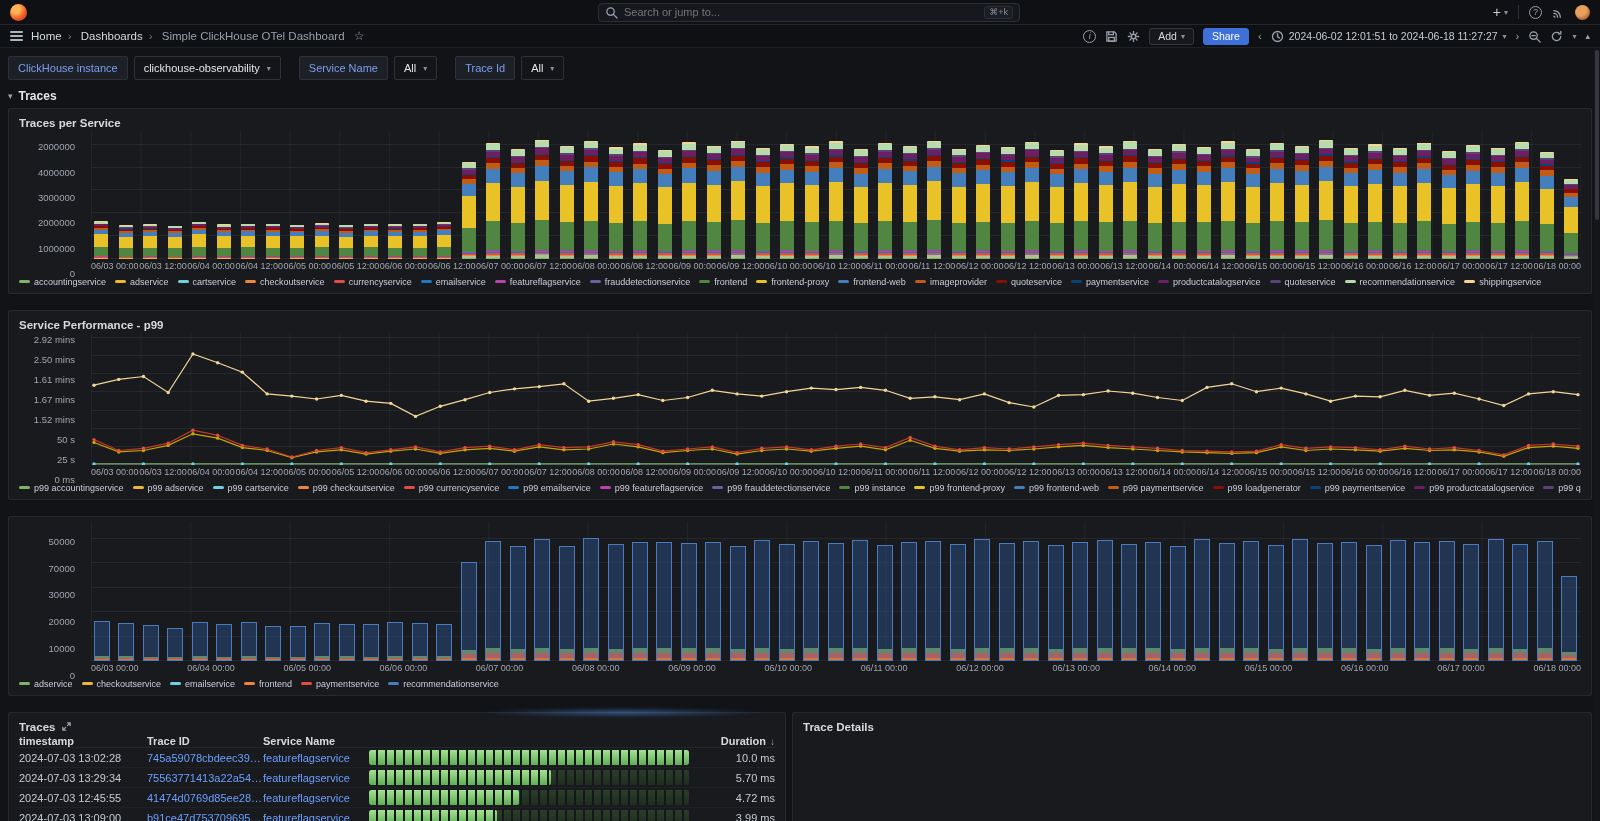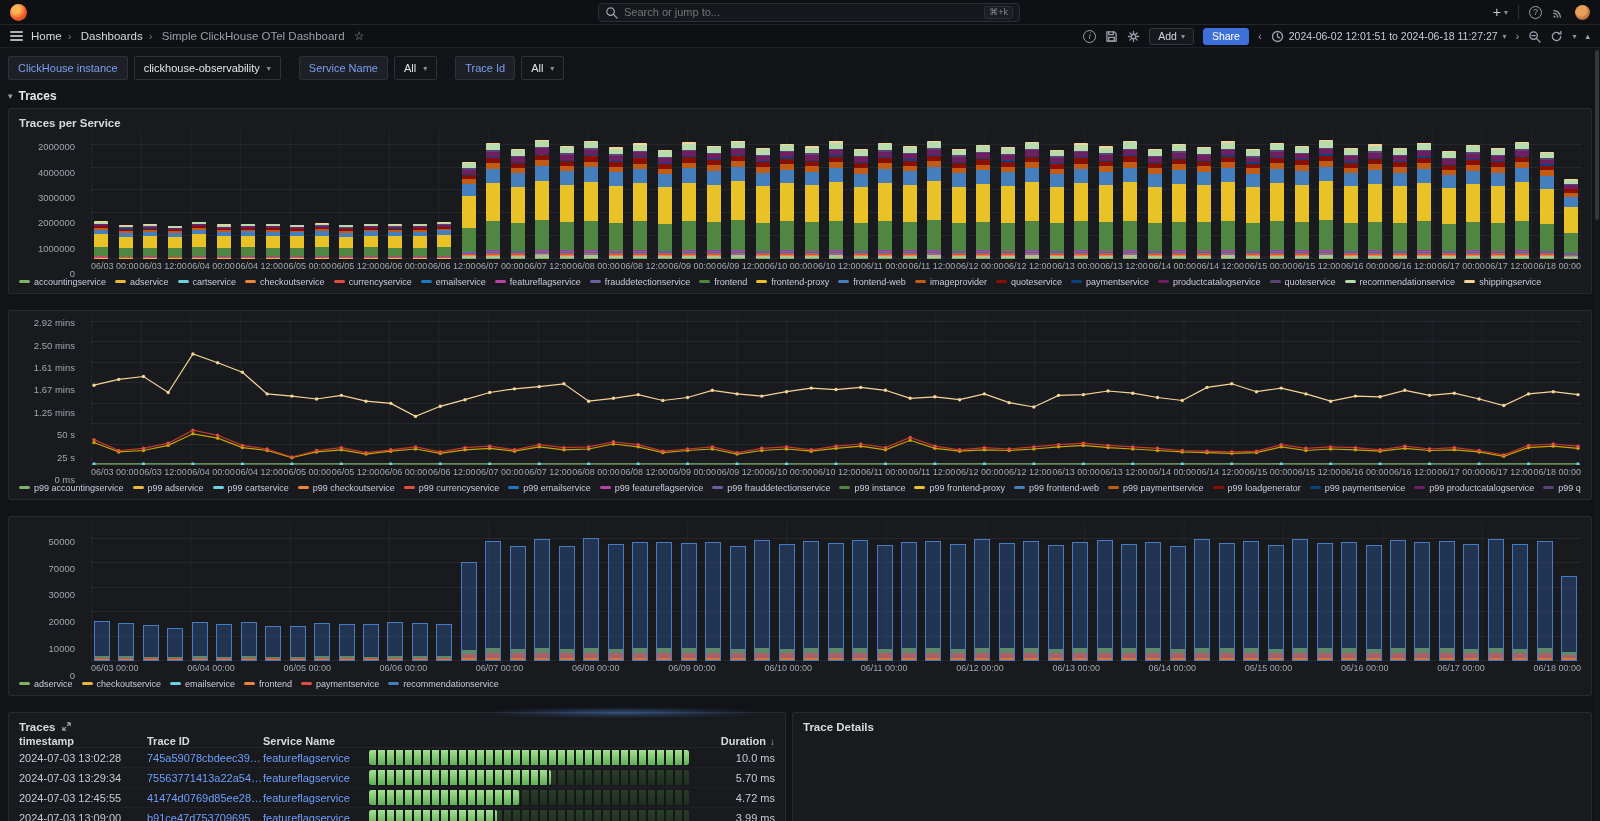--- a/index.html
+++ b/index.html
@@ -1552,26 +1552,27 @@
           <span>recommendationservice</span>
         </span>
         <span class="li">
           <i style="background: rgb(244, 213, 152);"></i>
           <span>shippingservice</span>
         </span>
       </div>
   </section>
 
   <section class="panel" id="panel-p99">
+    <div class="ptitle">Service Performance - p99</div>
     <div class="chart">
       <div class="yaxis" id="y1">
           <span class="ytick" style="bottom: 0%;">0 ms</span>
           <span class="ytick" style="bottom: 13.7363%;">25 s</span>
           <span class="ytick" style="bottom: 27.4725%;">50 s</span>
-          <span class="ytick" style="bottom: 41.2088%;">1.25 mins</span>
+          <span class="ytick" style="bottom: 41.2088%;">1.52 mins</span>
           <span class="ytick" style="bottom: 54.9451%;">1.67 mins</span>
           <span class="ytick" style="bottom: 68.6813%;">1.61 mins</span>
           <span class="ytick" style="bottom: 82.4176%;">2.50 mins</span>
           <span class="ytick" style="bottom: 96.1538%;">2.92 mins</span>
         </div>
       <div class="pwrap">
         <div class="plot" id="plot1">
             <div class="hgrid" style="bottom: 0%;"></div>
             <div class="hgrid" style="bottom: 13.7363%;"></div>
             <div class="hgrid" style="bottom: 27.4725%;"></div>

